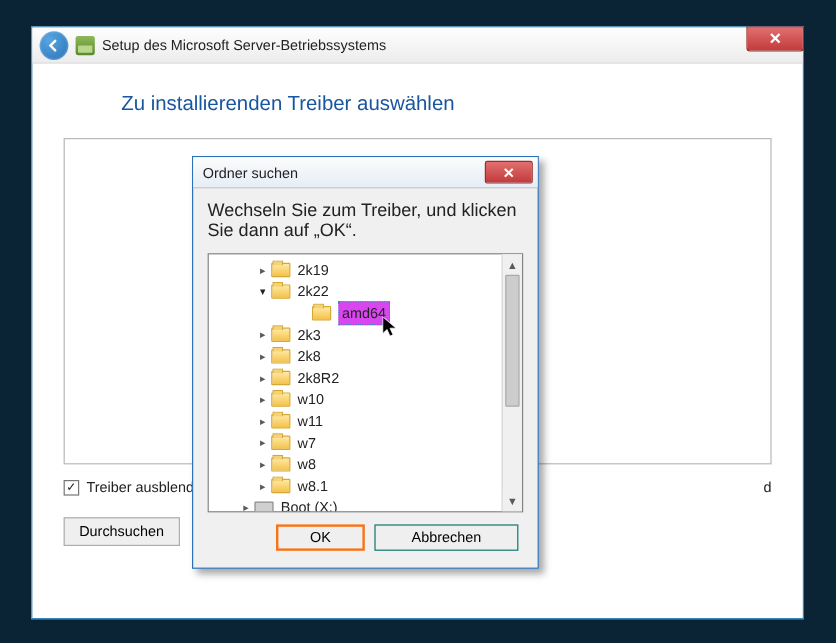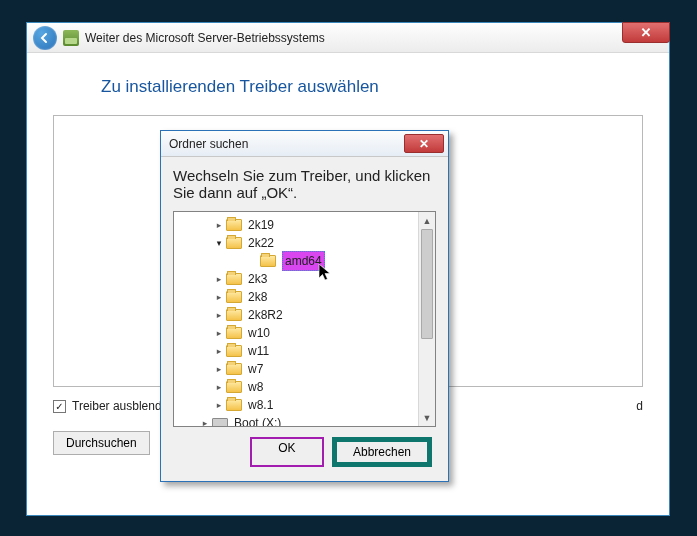--- a/index.html
+++ b/index.html
@@ -82,42 +82,42 @@
 .folder::before{content:"";position:absolute;left:0;top:-3px;width:7px;height:3px;background:#f4d27a;border:1px solid #d5a733;border-bottom:none;border-radius:1px 1px 0 0;}
 .drive { width:16px; height:11px; margin-right:6px; background:#cfcfcf; border:1px solid #8a8a8a; border-radius:1px; }
 .lbl.selected { background:#d946ef; border:1px dotted #3a87c8; padding:0 2px; }
 .scrollbar { position:absolute; right:1px; top:1px; bottom:1px; width:17px; background:#f0f0f0; border-left:1px solid #d8d8d8; }
 .sb-btn { height:17px; display:flex; align-items:center; justify-content:center; font-size:9px; color:#5a5a5a; background:#f0f0f0; }
 .sb-track { position:absolute; top:17px; bottom:17px; left:0; right:0; }
 .sb-thumb { position:absolute; top:0; left:2px; right:2px; height:110px; background:#cdcdcd; border:1px solid #a9a9a9; border-radius:1px; }
 .sb-btn.down { position:absolute; bottom:0; left:0; right:0; }
 
 .dlg-buttons { display:flex; justify-content:flex-end; gap:8px; padding: 10px 4px 4px; }
-.dlg-btn { padding:3px 16px; font-size:12px; background:#efefef; border:5px solid #0f766e; min-width:74px; text-align:center; }
-.dlg-btn.primary { border:2px solid #a21caf; padding:2px 24px; }
+.dlg-btn { padding:3px 30px; font-size:12px; background:#efefef; border:1px solid #0f766e; min-width:74px; text-align:center; }
+.dlg-btn.primary { border:2px solid #f97316; padding:2px 24px; }
 
 .cursor { position:absolute; left:318px; top:263px; pointer-events:none; z-index:10; }
 .cursor svg { filter: drop-shadow(1px 1px 0 #fff); }
 
 .indent1{width:36px}
 .indent3{width:70px}
 .indent0b{width:22px}
 </style>
 </head>
 <body>
 
 <div class="main-window">
   <div class="mw-titlebar">
     <div class="mw-back">
       <svg width="12" height="12" viewBox="0 0 12 12">
           <path d="M7 2 L3 6 L7 10" stroke="#fff" stroke-width="2" fill="none" stroke-linecap="round"></path>
         </svg>
     </div>
     <div class="mw-icon"></div>
-    <div class="mw-title">Weiter des Microsoft Server-Betriebssystems</div>
+    <div class="mw-title">Setup des Microsoft Server-Betriebssystems</div>
     <div class="mw-close">✕</div>
   </div>
   <div class="mw-body">
     <div class="heading">Zu installierenden Treiber auswählen</div>
     <div class="content-box"></div>
     <div class="chk-row">
       <span class="chk">✓</span>
       <span>Treiber ausblend</span>
       <span style="margin-left:auto">d</span>
     </div>

